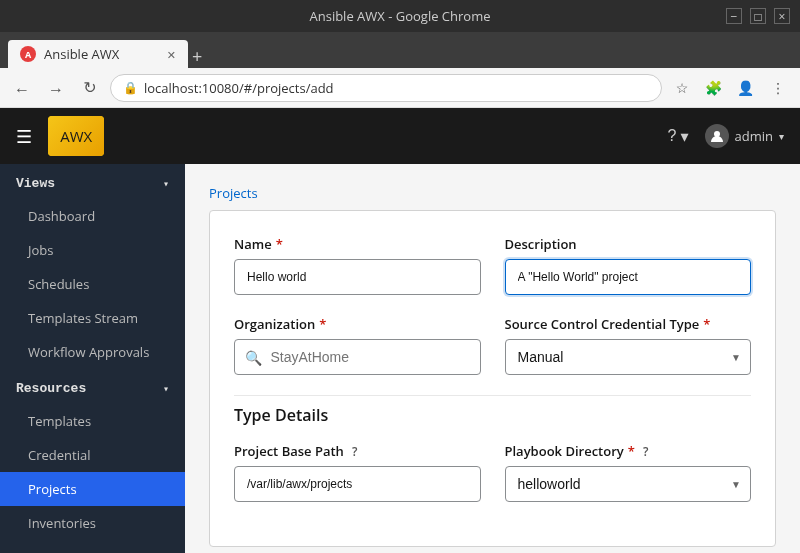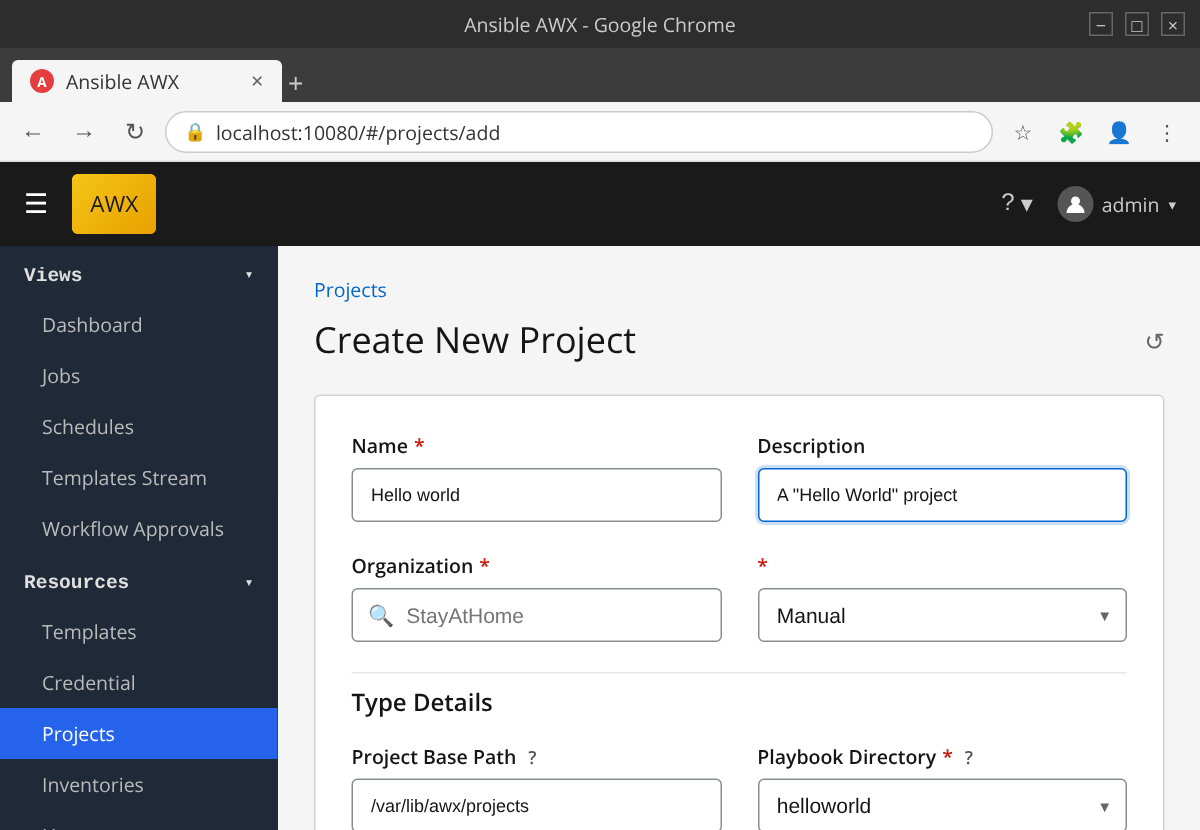--- a/index.html
+++ b/index.html
@@ -173,24 +173,20 @@
       <div class="sidebar-item">Credential</div>
       <div class="sidebar-item active">Projects</div>
       <div class="sidebar-item">Inventories</div>
       <div class="sidebar-item">Hosts</div>
 
     </nav>
 
     <main class="main-panel">
       <div class="main-content">
         <div class="breadcrumb">Projects</div>
-        <div class="page-title">
-          <span>Create New Project</span>
-          <span class="reset-icon">↺</span>
-        </div>
 
         <div class="form-card">
 
           <div class="form-row">
             <div class="form-group">
               <div class="form-label">
                 <span>Name</span>
                 <span class="required-star">*</span>
               </div>
               <input type="text" class="form-input" value="Hello world" style="">
@@ -209,20 +205,21 @@
                 <span>Organization</span>
                 <span class="required-star">*</span>
               </div>
               <div class="search-input-wrapper">
                 <span class="search-icon">🔍</span>
                 <input type="text" style="border: none; outline: none; flex: 1 1 0%; font-size: 14px; color: rgb(21, 21, 21);" placeholder="StayAtHome">
               </div>
             </div>
             <div class="form-group">
               <div class="form-label">
+                <span>Source Control Credential Type</span>
                 <span class="required-star">*</span>
               </div>
               <div class="select-wrapper">
                 <select>
                   <option>Manual</option>
                   <option>Git</option>
                   <option>Subversion</option>
                   <option>Insights</option>
                   <option>Remote Archive</option>
                 </select>

